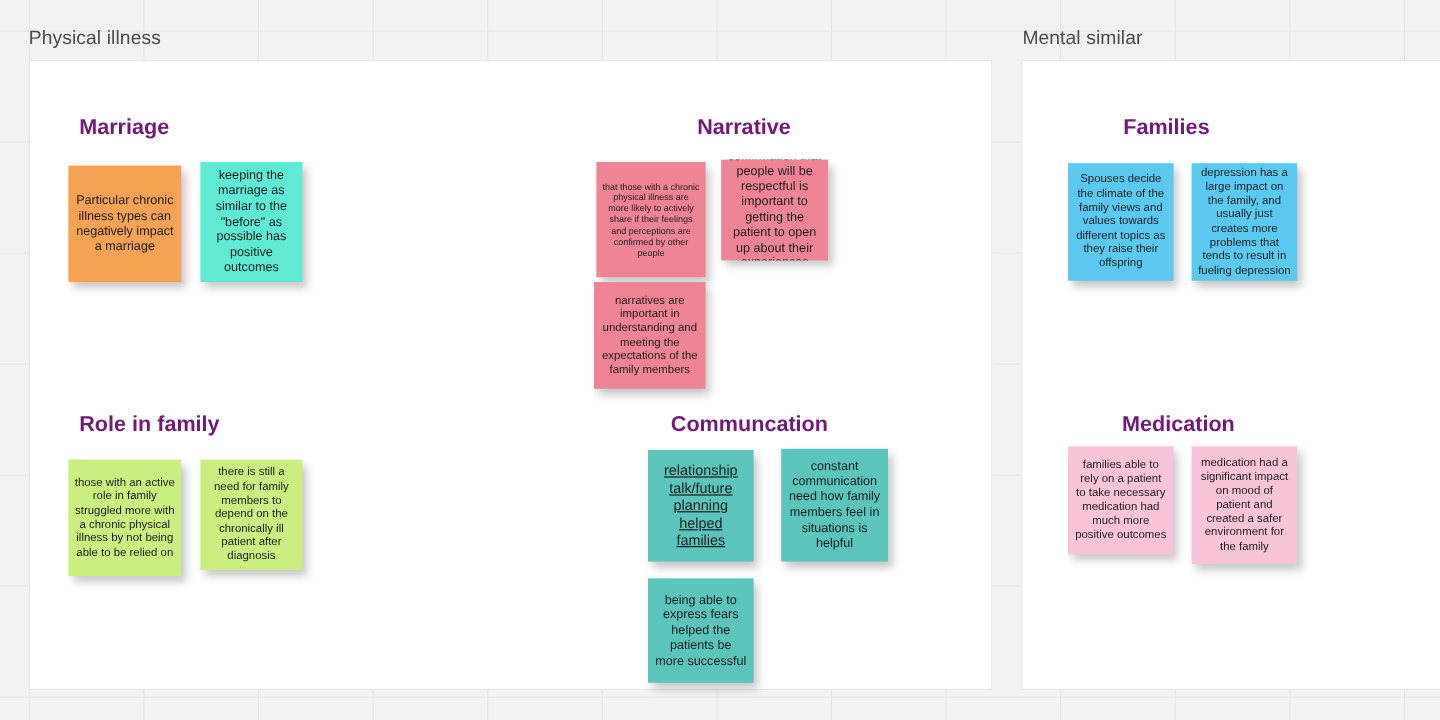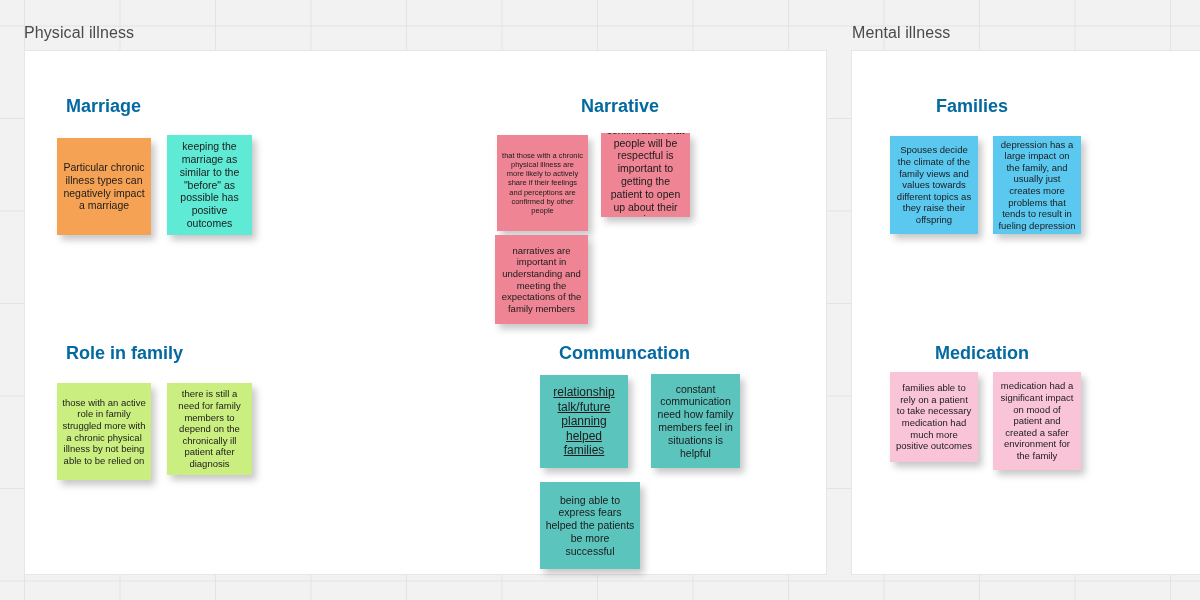--- a/index.html
+++ b/index.html
@@ -47,21 +47,21 @@
   #frame-physical       { left: 24px;  top: 50px;  width: 803px;  height: 525px; }
 
   #frame-mental-label   { left: 852px; top: 24px; }
   #frame-mental         { left: 851px; top: 50px;  width: 372px;  height: 525px; }
 
   
   .cluster-title {
     position: absolute;
     font-size: 18px;
     font-weight: bold;
-    color: #0369a1;
+    color: #701a75;
     white-space: nowrap;
   }
   #title-marriage       { left: 66px;  top: 96px; }
   #title-role           { left: 66px;  top: 343px; }
   #title-narrative      { left: 581px; top: 96px; }
   #title-communication  { left: 559px; top: 343px; }
   #title-families       { left: 936px; top: 96px; }
   #title-medication     { left: 935px; top: 343px; }
 
   
@@ -89,21 +89,21 @@
 </style>
 </head>
 <body>
 
 <div id="canvas"></div>
 
 <div class="frame" id="frame-physical"></div>
 <div class="frame-label" id="frame-physical-label">Physical illness</div>
 
 <div class="frame" id="frame-mental"></div>
-<div class="frame-label" id="frame-mental-label">Mental illness</div>
+<div class="frame-label" id="frame-mental-label">Mental similar</div>
 
 <div class="cluster-title" id="title-marriage">Marriage</div>
 <div class="cluster-title" id="title-role">Role in family</div>
 <div class="cluster-title" id="title-narrative">Narrative</div>
 <div class="cluster-title" id="title-communication">Communcation</div>
 <div class="cluster-title" id="title-families">Families</div>
 <div class="cluster-title" id="title-medication">Medication</div>
 
 <div class="note n-md" style="left: 57px; top: 138px; width: 94px; height: 97px; background-color: rgb(245, 162, 84);">
   <span>Particular chronic illness types can negatively impact a marriage</span>
@@ -128,21 +128,21 @@
 <div class="note n-sm" style="left: 495px; top: 235px; width: 93px; height: 89px; background-color: rgb(238, 132, 148);">
   <span>narratives are important in understanding and meeting the expectations of the family members</span>
 </div>
 
 <div class="note n-lg" style="left: 540px; top: 375px; width: 88px; height: 93px; background-color: rgb(91, 196, 188);">
   <span>relationship talk/future planning helped families</span>
 </div>
 <div class="note n-md" style="left: 651px; top: 374px; width: 89px; height: 94px; background-color: rgb(91, 196, 188);">
   <span>constant communication need how family members feel in situations is helpful</span>
 </div>
-<div class="note n-md" style="left: 540px; top: 482px; width: 100px; height: 87px; background-color: rgb(91, 196, 188);">
+<div class="note n-md" style="left: 540px; top: 482px; width: 88px; height: 87px; background-color: rgb(91, 196, 188);">
   <span>being able to express fears helped the patients be more successful</span>
 </div>
 
 <div class="note n-sm" style="left: 890px; top: 136px; width: 88px; height: 98px; background-color: rgb(91, 200, 240);">
   <span>Spouses decide the climate of the family views and values towards different topics as they raise their offspring</span>
 </div>
 <div class="note n-sm" style="left: 993px; top: 136px; width: 88px; height: 98px; background-color: rgb(91, 200, 240);">
   <span>depression has a large impact on the family, and usually just creates more problems that tends to result in fueling depression</span>
 </div>
 

